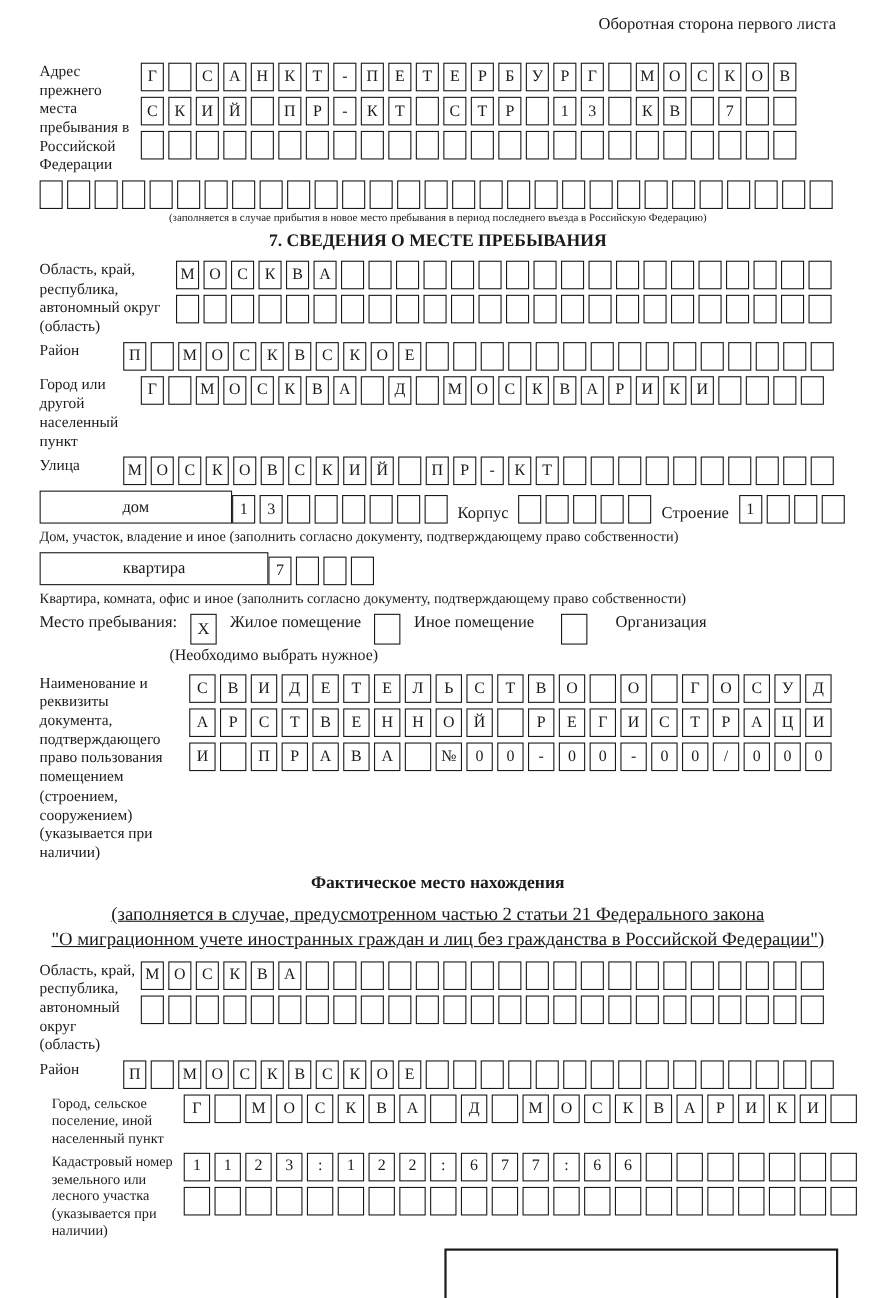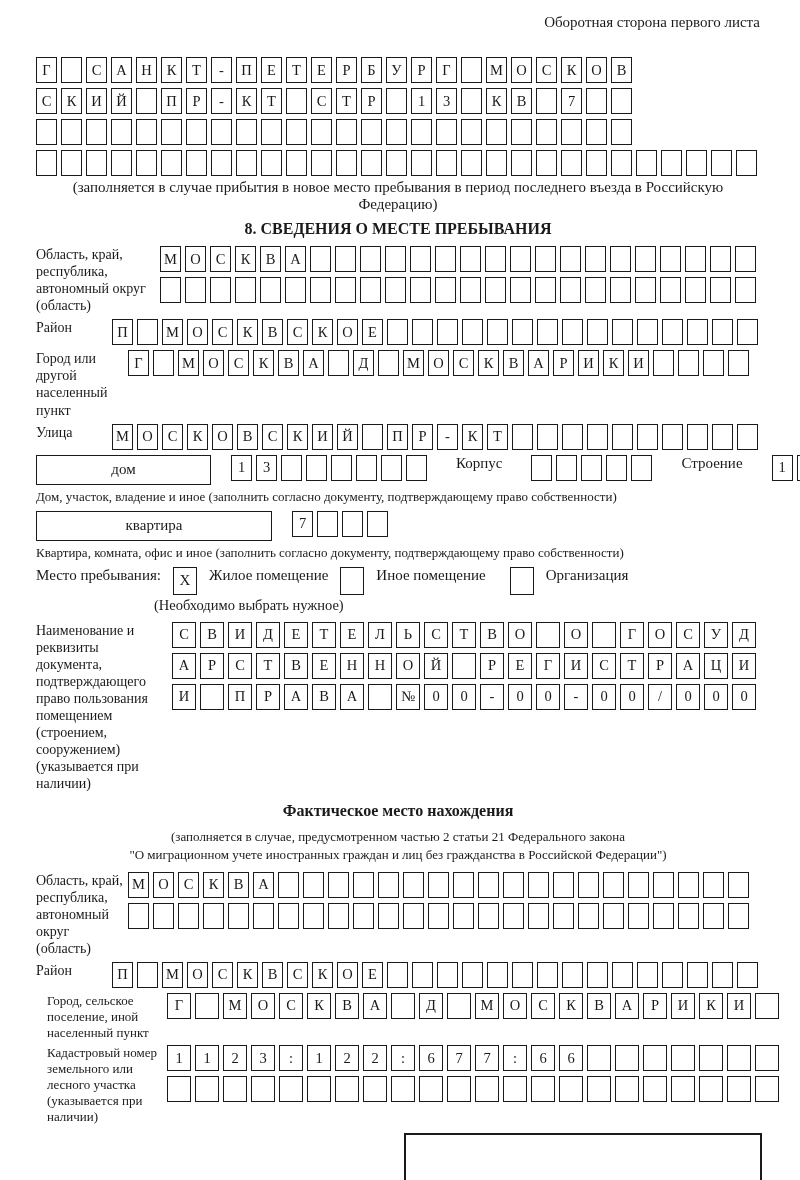--- a/index.html
+++ b/index.html
@@ -7,44 +7,45 @@
   .page{box-sizing:border-box;width:800px;height:1180px;padding:14px 40px 10px 36px;}
   .header-note{text-align:right;font-size:15px;margin-bottom:26px;}
   .field{display:flex;align-items:flex-start;margin-bottom:5px;}
   .lbl{flex:0 0 auto;padding-right:5px;box-sizing:border-box;font-size:14px;line-height:1.22;}
   .cellcol{display:flex;flex-direction:column;gap:5px;}
   .cells{display:flex;gap:4px;}
   .cell{box-sizing:border-box;flex:0 0 auto;width:21px;height:26px;border:1.6px solid #1a1a1a;
         display:flex;align-items:center;justify-content:center;font-size:14.5px;background:#fff;}
   .cells-wide .cell{width:24px;}
   .fullrow{margin:5px 0 3px 0;}
-  .caption{font-size:15px;text-align:center;margin:1px 0 7px 0;}
+  .caption{font-size:10px;text-align:center;margin:1px 0 7px 0;}
   .caption-left{font-size:13px;margin:1px 0 6px 0;}
   .title{font-weight:bold;text-align:center;font-size:16px;margin:4px 0 8px 0;}
-  .inline-row{display:flex;align-items:flex-start;gap:20px;margin-bottom:4px;}
+  .inline-row{display:flex;align-items:flex-end;gap:0;margin-bottom:4px;}
   .bigbox{box-sizing:border-box;height:30px;border:1.8px solid #1a1a1a;display:flex;align-items:center;
           justify-content:center;font-size:15px;flex:0 0 auto;background:#fff;}
   .boxlbl{font-size:15px;margin:0 9px;white-space:nowrap;}
   .mesto{display:flex;align-items:flex-start;font-size:15px;margin:6px 0 2px 0;}
   .chk{box-sizing:border-box;width:24px;height:28px;border:1.6px solid #1a1a1a;display:flex;
        align-items:center;justify-content:center;font-size:15px;margin:0 12px;background:#fff;flex:0 0 auto;}
   .mesto-note{font-size:14.5px;margin:0 0 8px 118px;}
-  .fact-note{font-size:13px;text-align:center;line-height:1.35;}
+  .fact-note{font-size:17px;text-align:center;line-height:1.35;text-decoration:underline;}
   .fact-notes{margin-bottom:8px;}
   .stamp-box{box-sizing:border-box;width:358px;height:176px;border:2px solid #1a1a1a;margin:8px 0 6px 368px;background:#fff;}
   .sm .lbl{font-size:13px;margin-left:11px;}
 </style>
 </head>
 <body>
 
 <div class="page">
 
   <div class="header-note">Оборотная сторона первого листа</div>
 
   <div class="field">
+    <div class="lbl" style="flex-basis:92px">Адрес прежнего места пребывания в Российской Федерации</div>
     <div class="cellcol">
       <div class="cells">
           <span class="cell">Г</span>
           <span class="cell"></span>
           <span class="cell">С</span>
           <span class="cell">А</span>
           <span class="cell">Н</span>
           <span class="cell">К</span>
           <span class="cell">Т</span>
           <span class="cell">-</span>
@@ -145,21 +146,21 @@
       <span class="cell"></span>
       <span class="cell"></span>
       <span class="cell"></span>
       <span class="cell"></span>
       <span class="cell"></span>
       <span class="cell"></span>
       <span class="cell"></span>
     </div>
   <div class="caption">(заполняется в случае прибытия в новое место пребывания в период последнего въезда в Российскую Федерацию)</div>
 
-  <div class="title">8. СВЕДЕНИЯ О МЕСТЕ ПРЕБЫВАНИЯ</div>
+  <div class="title">7. СВЕДЕНИЯ О МЕСТЕ ПРЕБЫВАНИЯ</div>
 
   <div class="field">
     <div class="lbl" style="flex-basis:124px">Область, край, республика, автономный округ (область)</div>
     <div class="cellcol">
       <div class="cells">
           <span class="cell">М</span>
           <span class="cell">О</span>
           <span class="cell">С</span>
           <span class="cell">К</span>
           <span class="cell">В</span>
@@ -331,38 +332,38 @@
     <div class="cells">
         <span class="cell">1</span>
         <span class="cell"></span>
         <span class="cell"></span>
         <span class="cell"></span>
       </div>
   </div>
   <div class="caption-left">Дом, участок, владение и иное (заполнить согласно документу, подтверждающему право собственности)</div>
 
   <div class="inline-row">
-    <div class="bigbox" style="width:236px">квартира</div>
+    <div class="bigbox" style="width:208px">квартира</div>
     <div class="cells">
         <span class="cell">7</span>
         <span class="cell"></span>
         <span class="cell"></span>
         <span class="cell"></span>
       </div>
   </div>
   <div class="caption-left">Квартира, комната, офис и иное (заполнить согласно документу, подтверждающему право собственности)</div>
 
   <div class="mesto">
     <span>Место пребывания:</span>
     <span class="chk">X</span>
     <span>Жилое помещение</span>
     <span class="chk"></span>
     <span>Иное помещение</span>
     <span class="chk" style="margin-left:24px"></span>
-    <span style="">Организация</span>
+    <span style="margin-left:14px">Организация</span>
   </div>
   <div class="mesto-note">(Необходимо выбрать нужное)</div>
 
   <div class="field">
     <div class="lbl" style="flex-basis:136px">Наименование и реквизиты документа, подтверждающего право пользования помещением (строением, сооружением) (указывается при наличии)</div>
     <div class="cellcol">
       <div class="cells cells-wide">
           <span class="cell">С</span>
           <span class="cell">В</span>
           <span class="cell">И</span>

